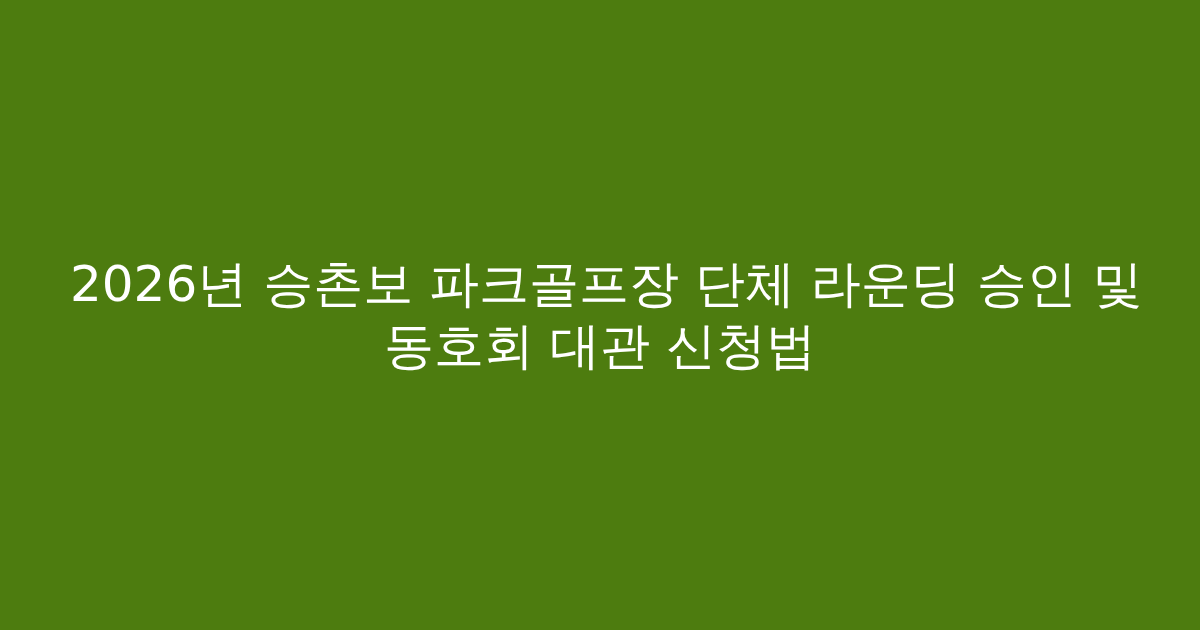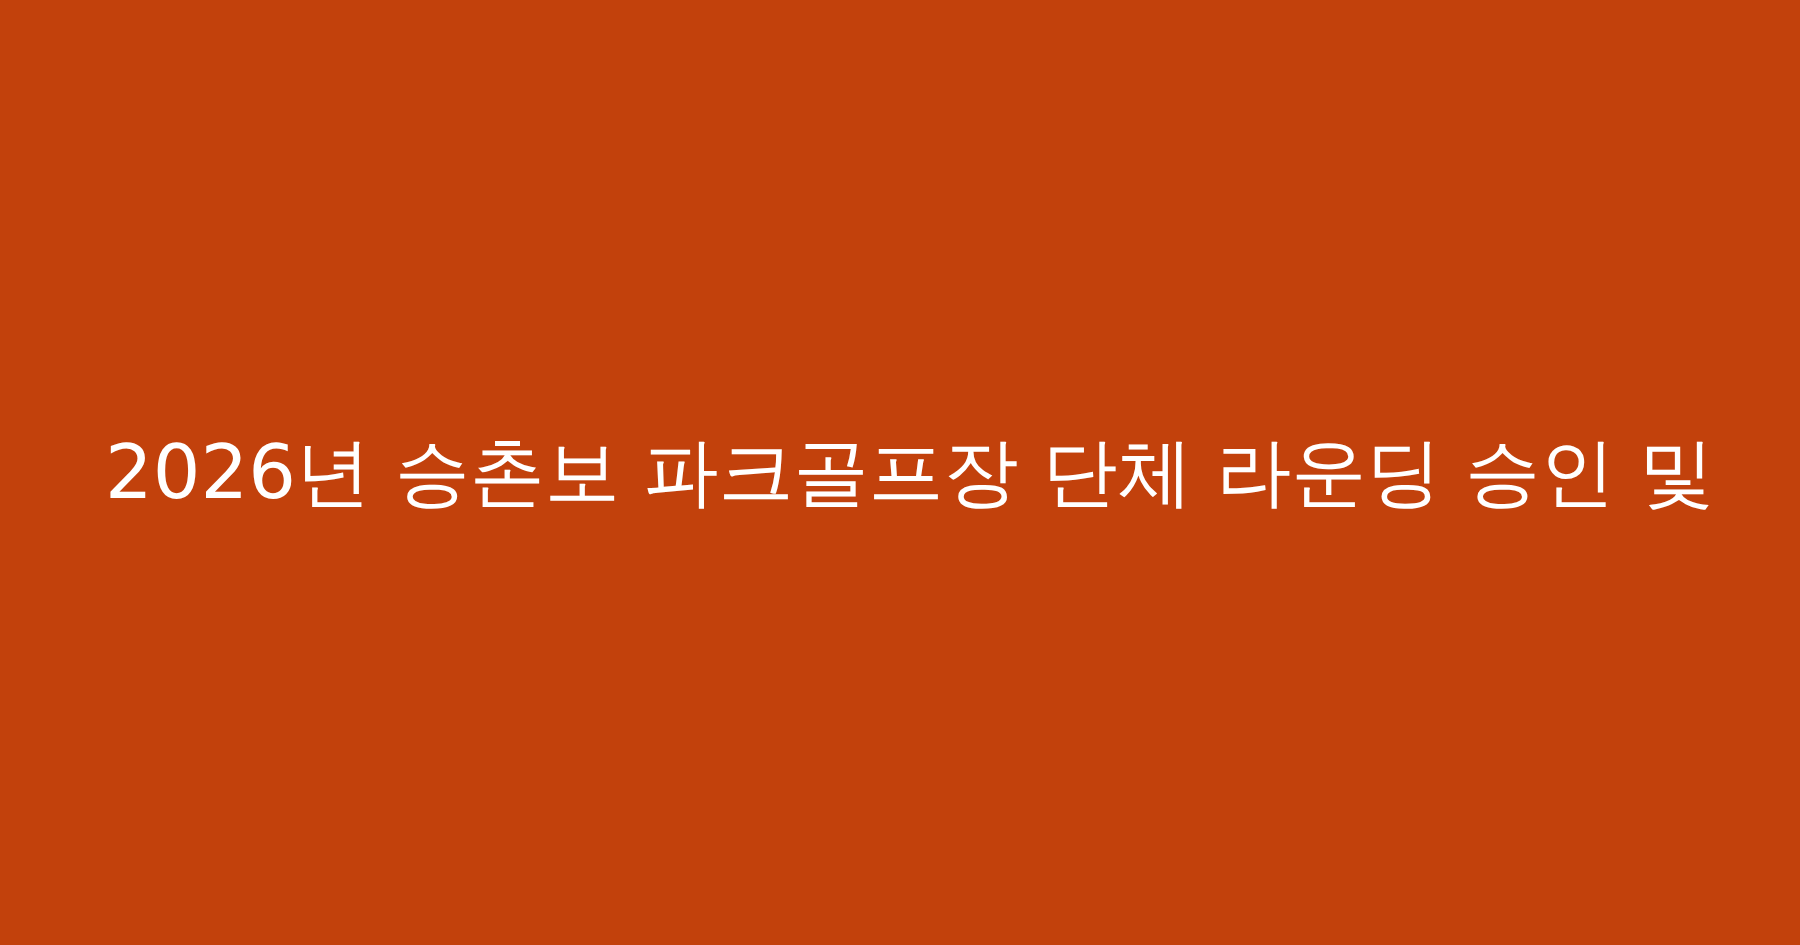--- a/index.html
+++ b/index.html
@@ -16,21 +16,21 @@
   }
 
   #thumbnail-card {
     position: relative;
     box-sizing: border-box;
     width: 1200px;
     height: 630px;
     display: flex;
     align-items: center;
     justify-content: center;
-    background-color: #c2410c;
+    background-color: #4d7c0f;
   }
 
   #title-block {
     display: block;
     width: 1060px;
     text-align: center;
     padding: 0;
     margin: 0;
   }
 
@@ -48,16 +48,17 @@
 </style>
 </head>
 <body>
 
 <div id="thumbnail-card">
 
   <h1 id="title-block">
 
     <span class="title-line">2026년 승촌보 파크골프장 단체 라운딩 승인 및</span>
 
+    <span class="title-line">동호회 대관 신청법</span>
 
   </h1>
 
 </div>
 
 </body></html>

